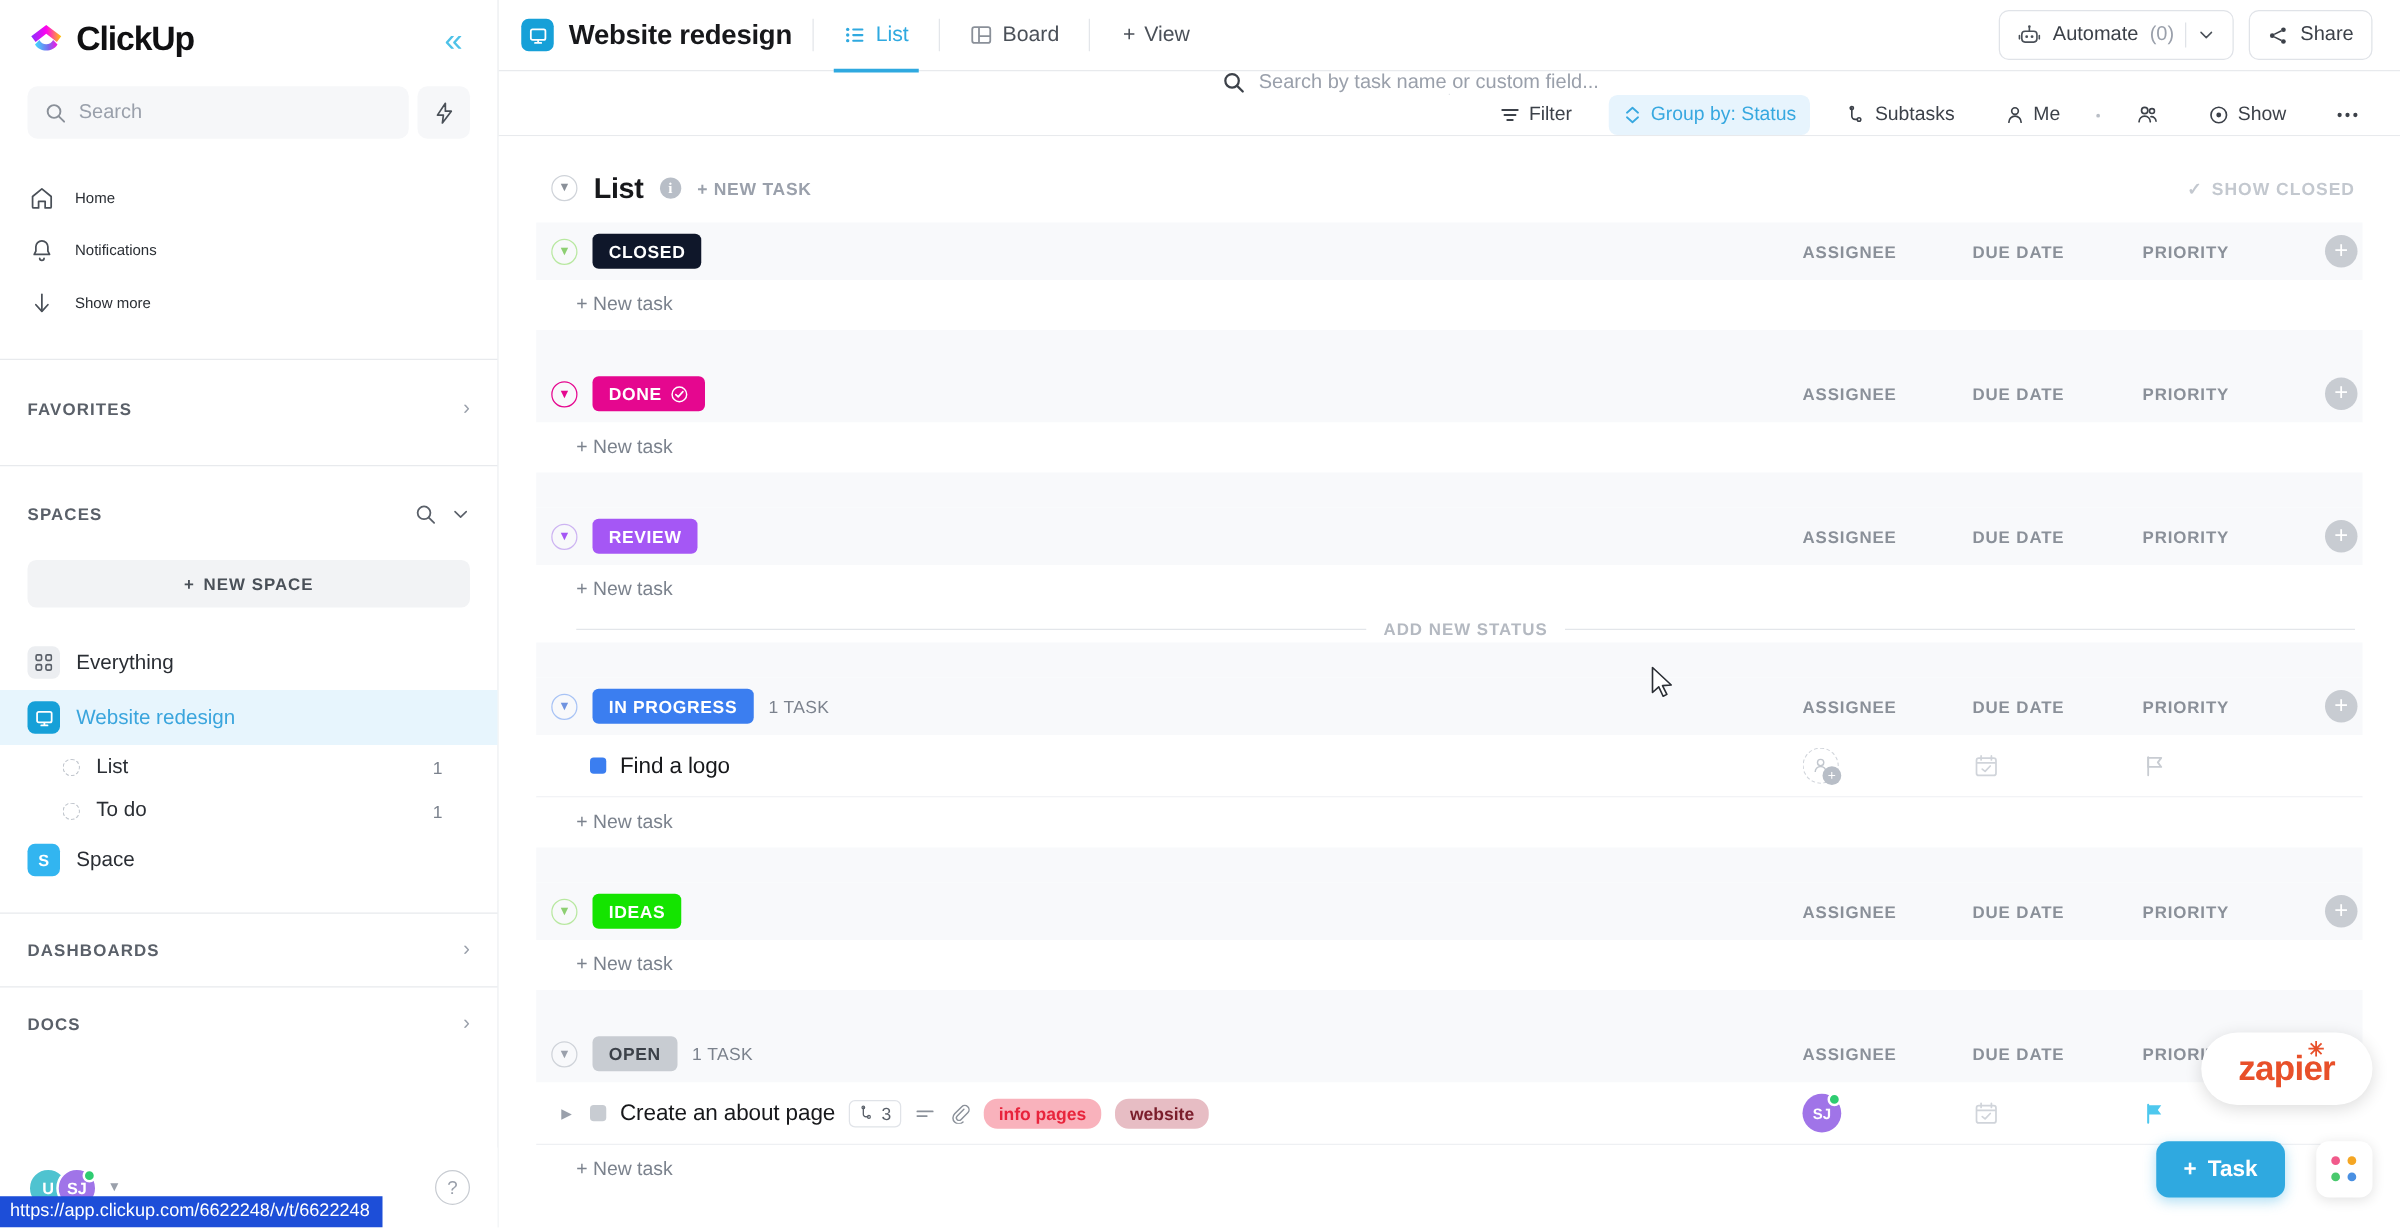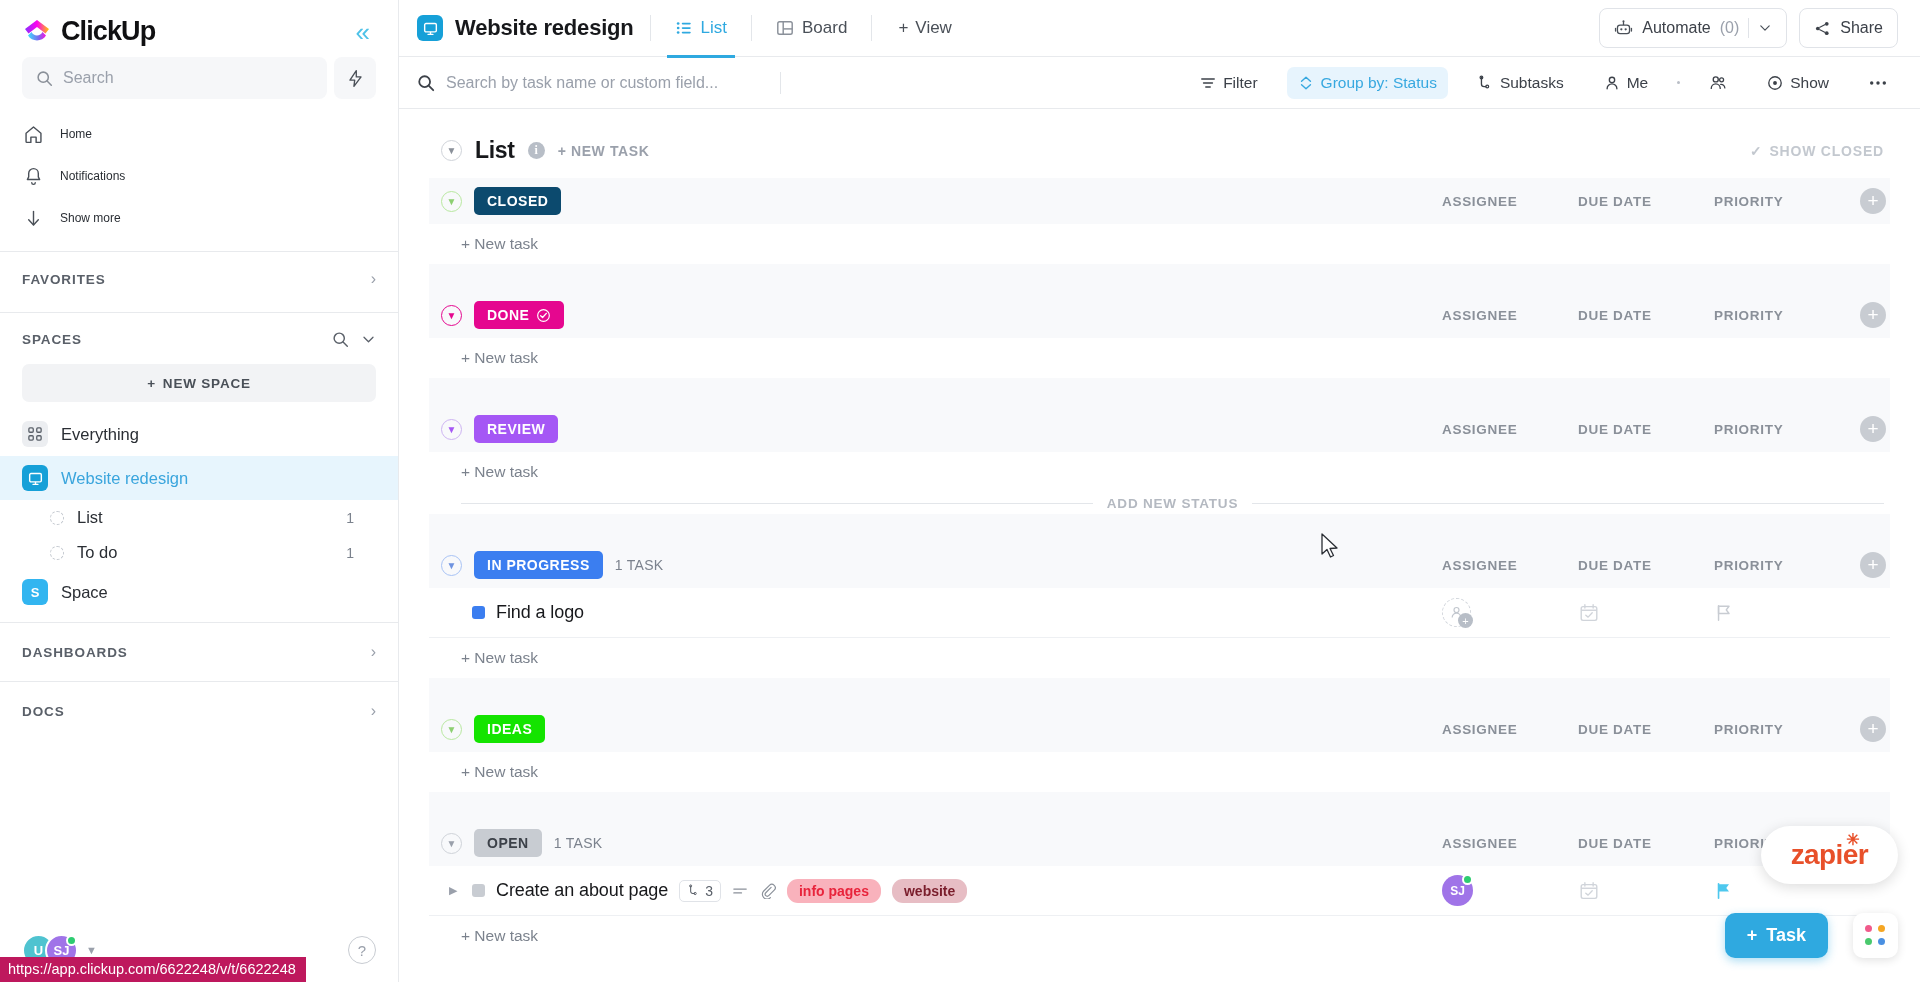--- a/index.html
+++ b/index.html
@@ -11,20 +11,21 @@
     -webkit-font-smoothing: antialiased;
   }
   .app { display: flex; width: 1920px; height: 982px; position: relative; }
 
   
   .sidebar {
     width: 399px; height: 982px; background: #fff;
     border-right: 1px solid #e8eaed;
     display: flex; flex-direction: column; position: relative;
     flex: 0 0 399px;
+    gap: 12px;
   }
   .sb-top { display: flex; align-items: center; justify-content: space-between; padding: 16px 22px 10px 22px; }
   .logo-wrap { display: flex; align-items: center; gap: 9px; }
   .logo-mark { width: 30px; height: 30px; position: relative; }
   .logo-text { font-size: 27px; font-weight: 800; letter-spacing: -0.9px; color: #101012; }
   .collapse-btn { color: #4ec2e8; font-size: 26px; line-height: 1; cursor: pointer; padding: 2px 6px; font-weight: 300;}
 
   .search-row { display: flex; gap: 7px; padding: 0 22px 6px 22px; align-items: flex-end; }
   .search-box {
     flex: 1; height: 42px; background: #f6f7f9; border-radius: 8px;
@@ -101,21 +102,21 @@
     position: absolute; right: -1px; top: -1px; width: 11px; height: 11px;
     border-radius: 50%; background: #2ecc71; border: 2px solid #fff;
   }
   .av-caret { color: #9aa0ab; font-size: 11px; margin-left: 8px; }
   .help-btn {
     width: 28px; height: 28px; border-radius: 50%; border: 1.6px solid #c8ccd2;
     display: flex; align-items: center; justify-content: center;
     color: #9aa0ab; font-size: 15px; cursor: pointer;
   }
   .status-url {
-    position: absolute; left: 0; bottom: 0; background: #be185d; color: #fff;
+    position: absolute; left: 0; bottom: 0; background: #1d4ed8; color: #fff;
     font-size: 14.5px; padding: 4px 10px 5px 8px; white-space: nowrap; z-index: 40;
     font-family: "Liberation Sans", sans-serif;
   }
 
   
   .main { flex: 1; display: flex; flex-direction: column; min-width: 0; background: #fff; position: relative;}
   .topbar {
     height: 57px; display: flex; align-items: center; gap: 0;
     border-bottom: 1px solid #e8eaed; padding: 0 22px 0 18px;
   }
@@ -140,21 +141,21 @@
     display: flex; align-items: center; gap: 9px; height: 40px; padding: 0 14px;
     border: 1px solid #e0e3e8; border-radius: 8px; font-size: 16px; color: #3c4149;
     cursor: pointer; background: #fff;
   }
   .pill-btn .zero { color: #9aa0ab; }
   .pill-sep { width: 1px; height: 20px; background: #e0e3e8; }
 
   
   .toolbar {
     height: 52px; display: flex; align-items: center; border-bottom: 1px solid #e8eaed;
-    padding: 0 22px 0 18px; gap: 0;
+    padding: 0 22px 0 18px; gap: 0; flex-direction: column;
   }
   .tb-search { display: flex; align-items: center; gap: 11px; flex: 0 0 auto; }
   .tb-search input {
     border: none; outline: none; font-size: 16px; color: #3c4149; width: 330px;
     font-family: "Liberation Sans", sans-serif; background: transparent;
   }
   .tb-search input::placeholder { color: #9aa0ab; }
   .tb-vsep { width: 1px; height: 22px; background: #e3e6ea; margin-left: 4px;}
   .tb-right { margin-left: auto; display: flex; align-items: center; gap: 18px; justify-content: flex-end; }
   .tb-btn {
@@ -639,21 +640,21 @@
           <span class="new-task-top">+ NEW TASK</span>
           <span class="show-closed">
             <span>✓</span>
             <span>SHOW CLOSED</span>
           </span>
         </div>
 
         <div class="group">
           <div class="group-header">
             <span class="gh-caret" style="border-color:#b8e8a0;color:#8dcf72;">▼</span>
-            <span class="status-chip" style="background:#0c4a6e;">CLOSED</span>
+            <span class="status-chip" style="background:#0f172a;">CLOSED</span>
             <span class="task-count"></span>
             <span class="gh-cols">
               <span class="col-h">ASSIGNEE</span>
               <span class="col-h">DUE DATE</span>
               <span class="col-h">PRIORITY</span>
               <span class="col-add">+</span>
             </span>
           </div>
           <div class="new-task-line">+ New task</div>
           <div class="group-gap"></div>

